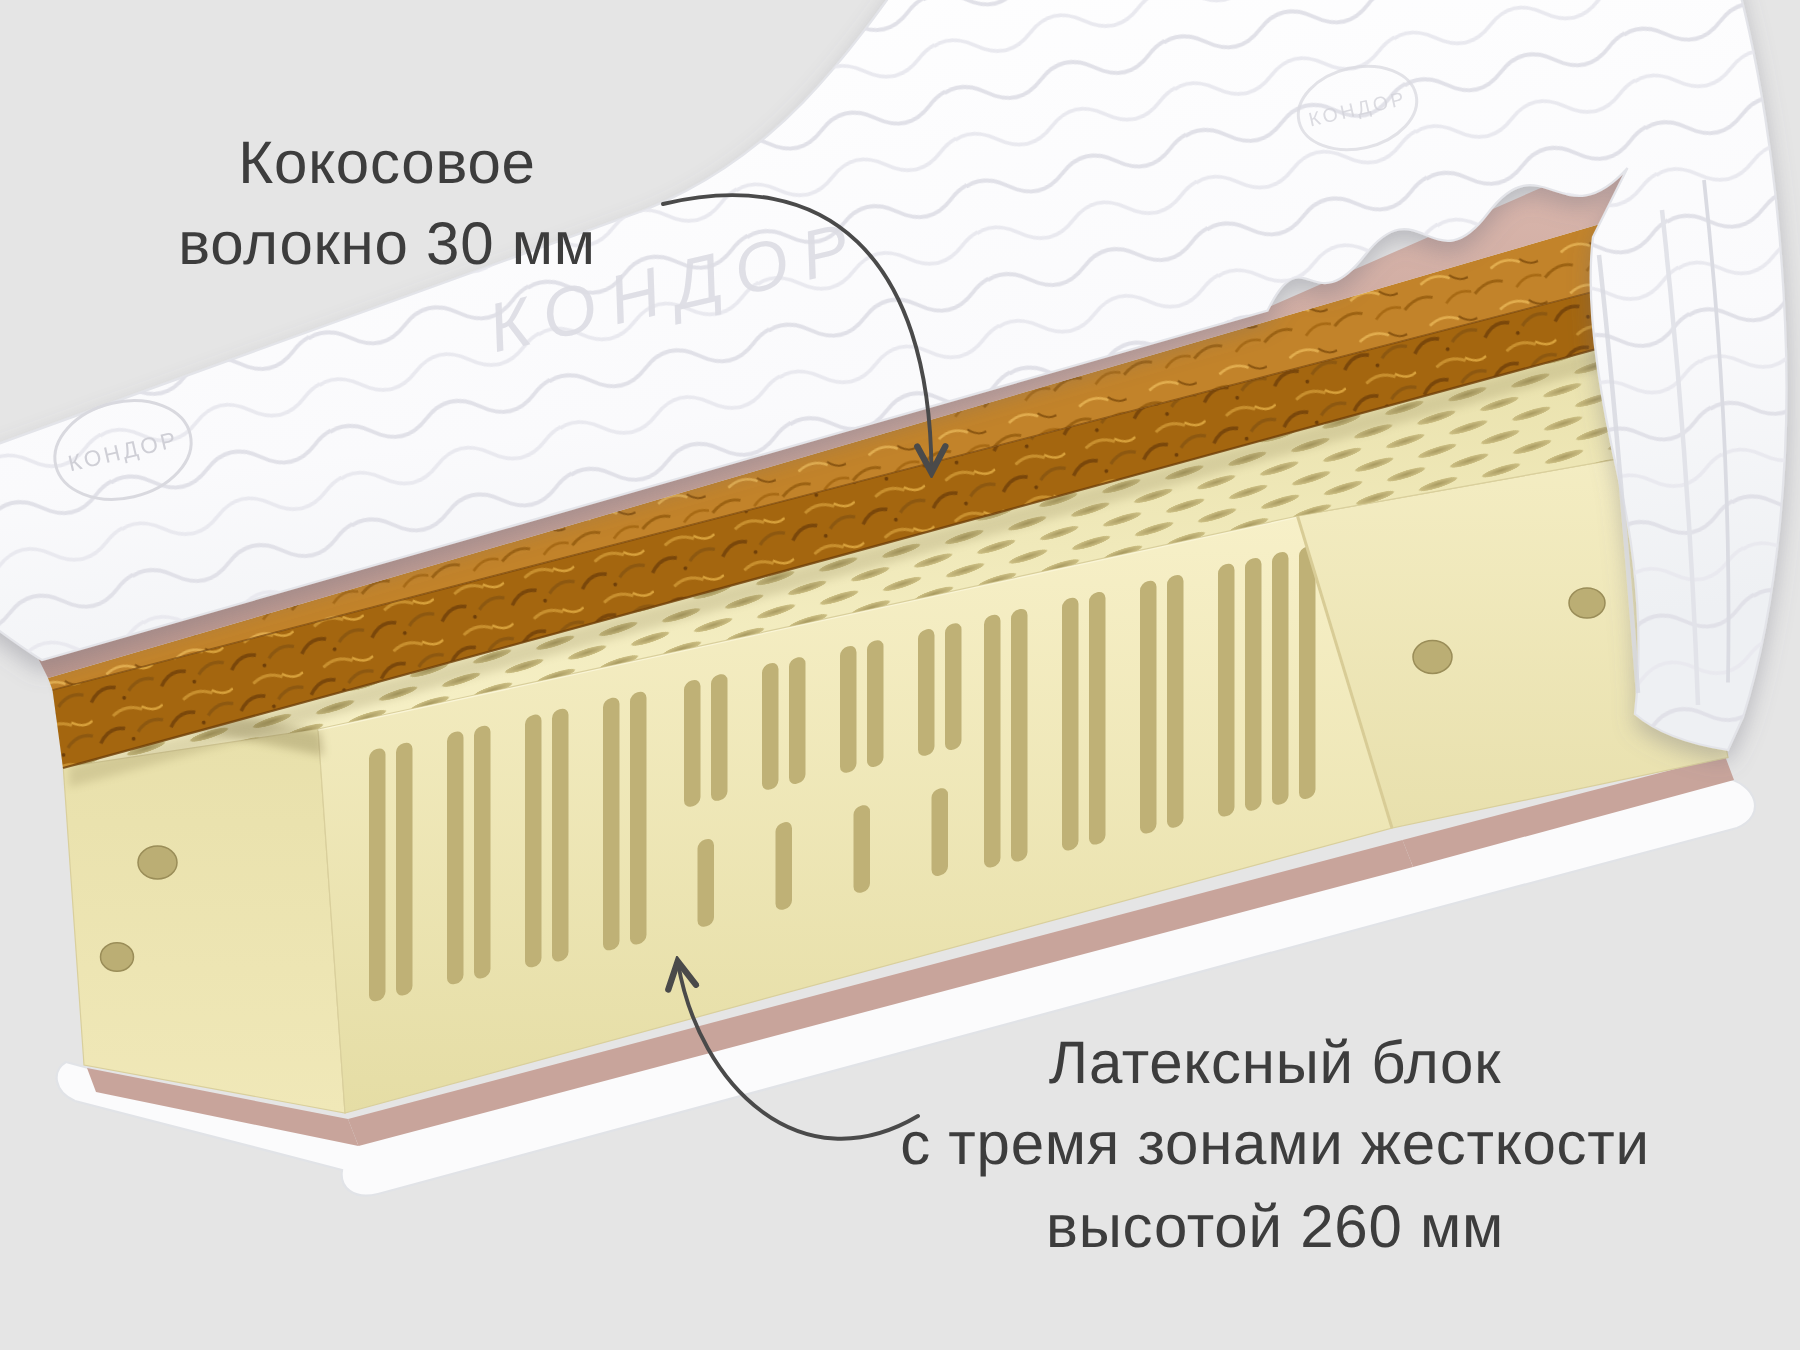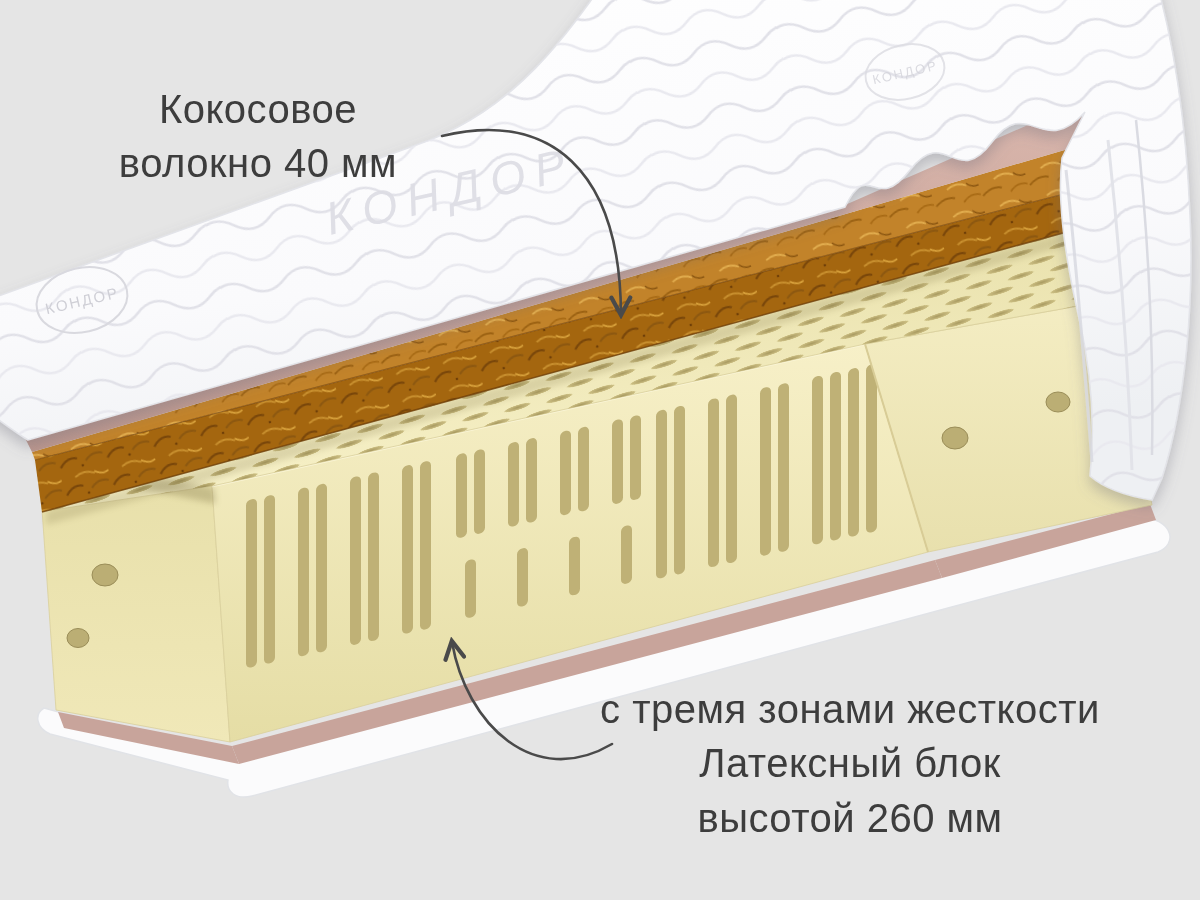--- a/index.html
+++ b/index.html
@@ -195,21 +195,21 @@
       <text text-anchor="middle" y="5" font-size="13" letter-spacing="2" fill="#d3d3da">КОНДОР</text>
     </g>
   </g>
 
   <path d="M442,136 C550,110 620,170 621,314" fill="none" stroke="#4a4a4a" stroke-width="2.6" stroke-linecap="round" marker-end="url(#ah)"></path>
   <path d="M612,744 C534,790 466,724 452,642" fill="none" stroke="#4a4a4a" stroke-width="2.6" stroke-linecap="round" marker-end="url(#ah)"></path>
 </svg>
 
 <div class="note note-coconut">
   <span class="line">Кокосовое</span>
-  <span class="line">волокно 40 мм</span>
+  <span class="line">волокно 30 мм</span>
 </div>
 <div class="note note-latex">
+  <span class="line">Латексный блок</span>
   <span class="line">с тремя зонами жесткости</span>
-  <span class="line">Латексный блок</span>
   <span class="line">высотой 260 мм</span>
 </div>
 
 </div>
 
 </body></html>

